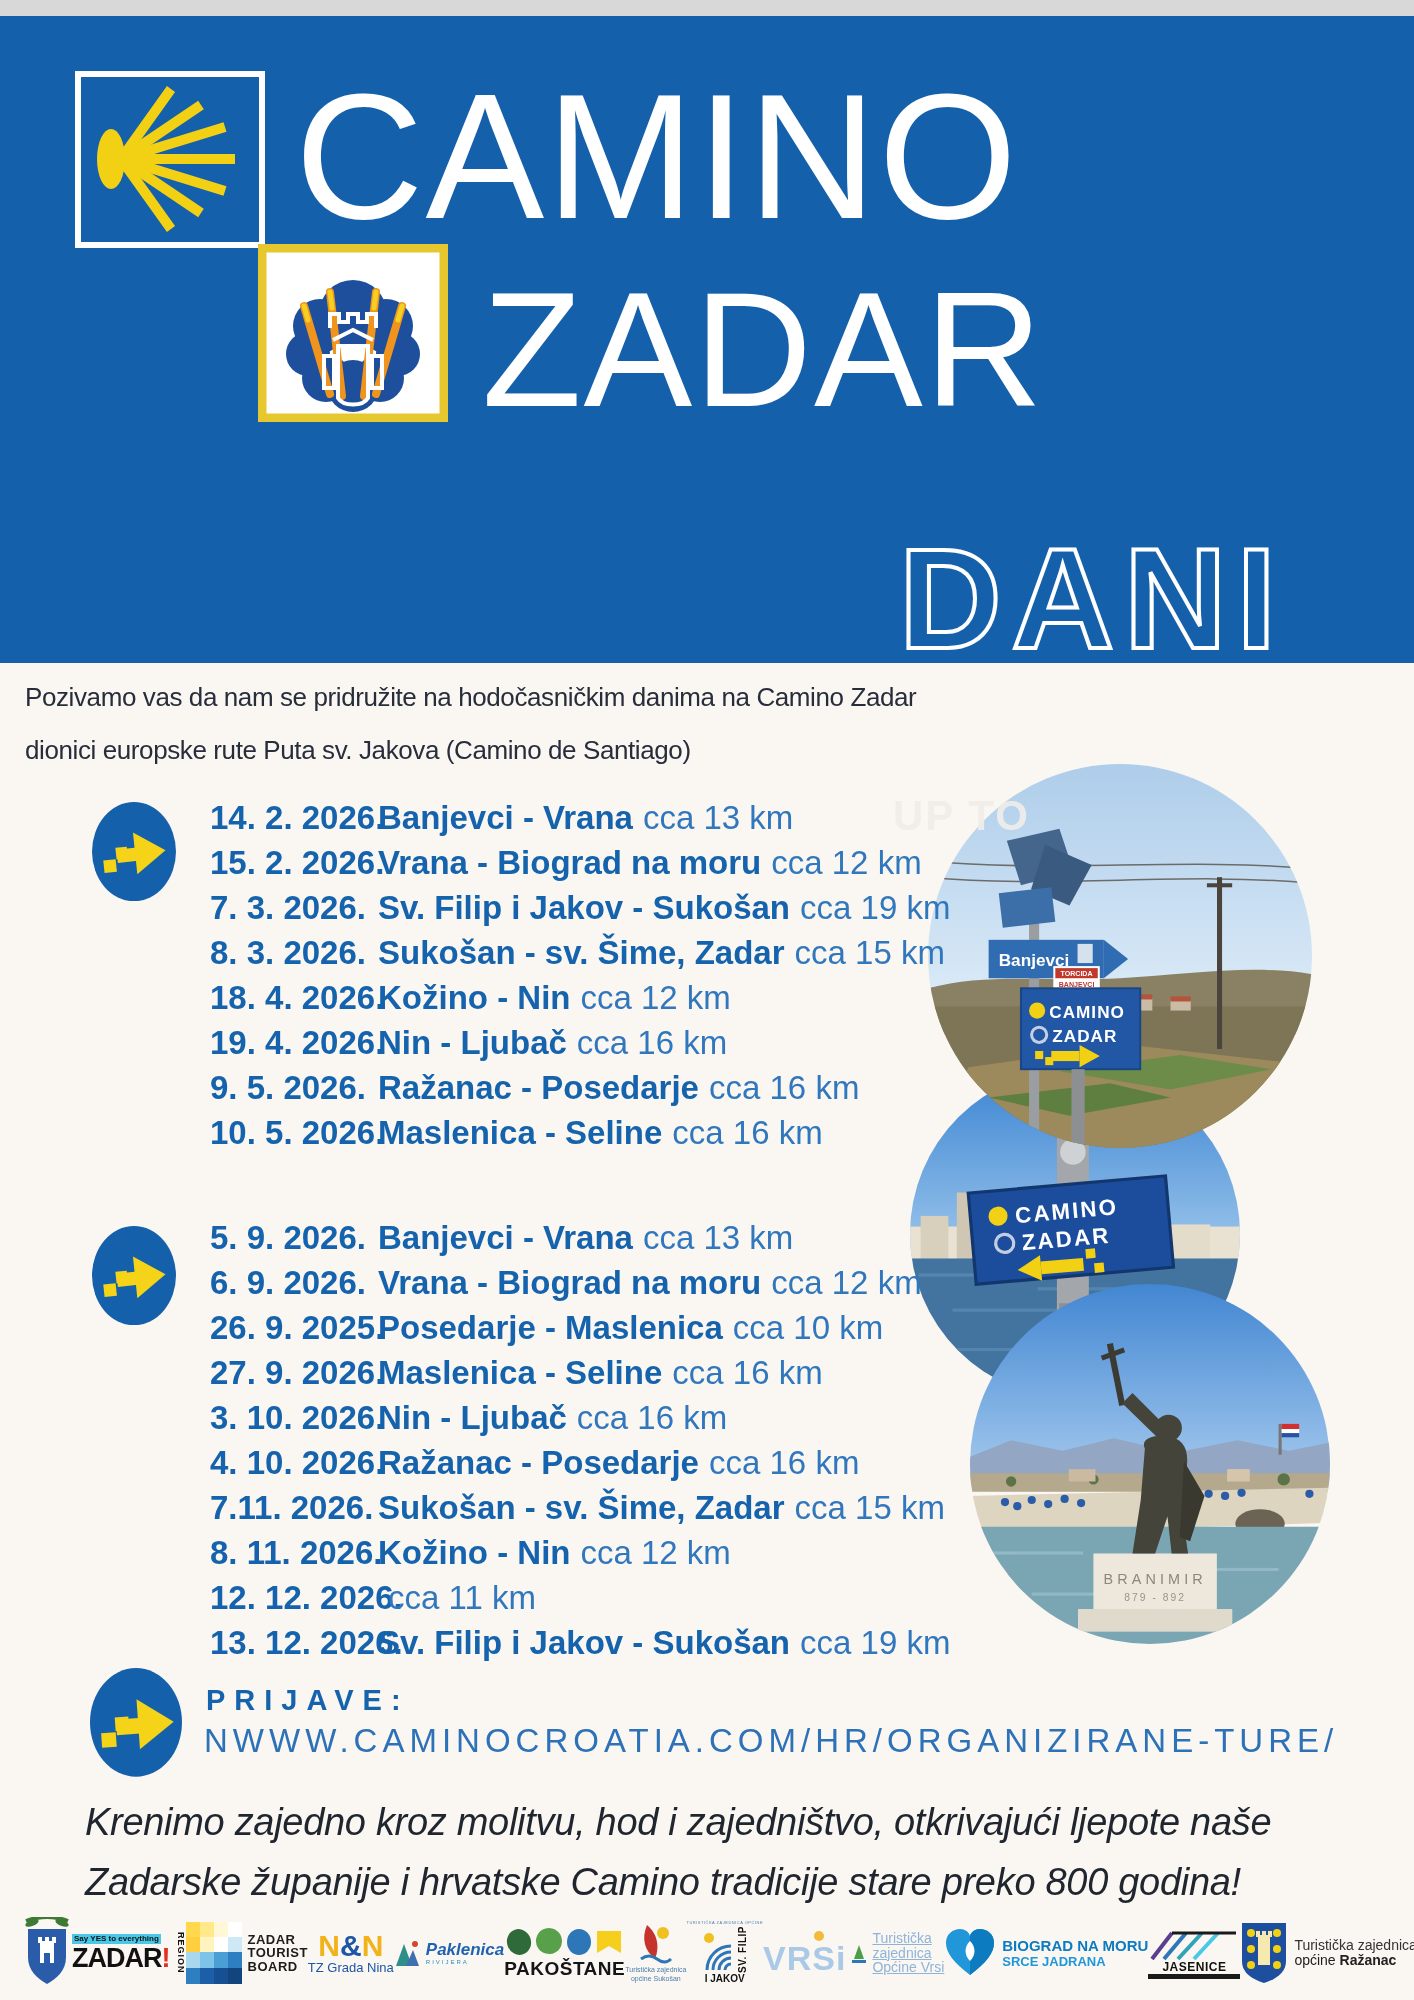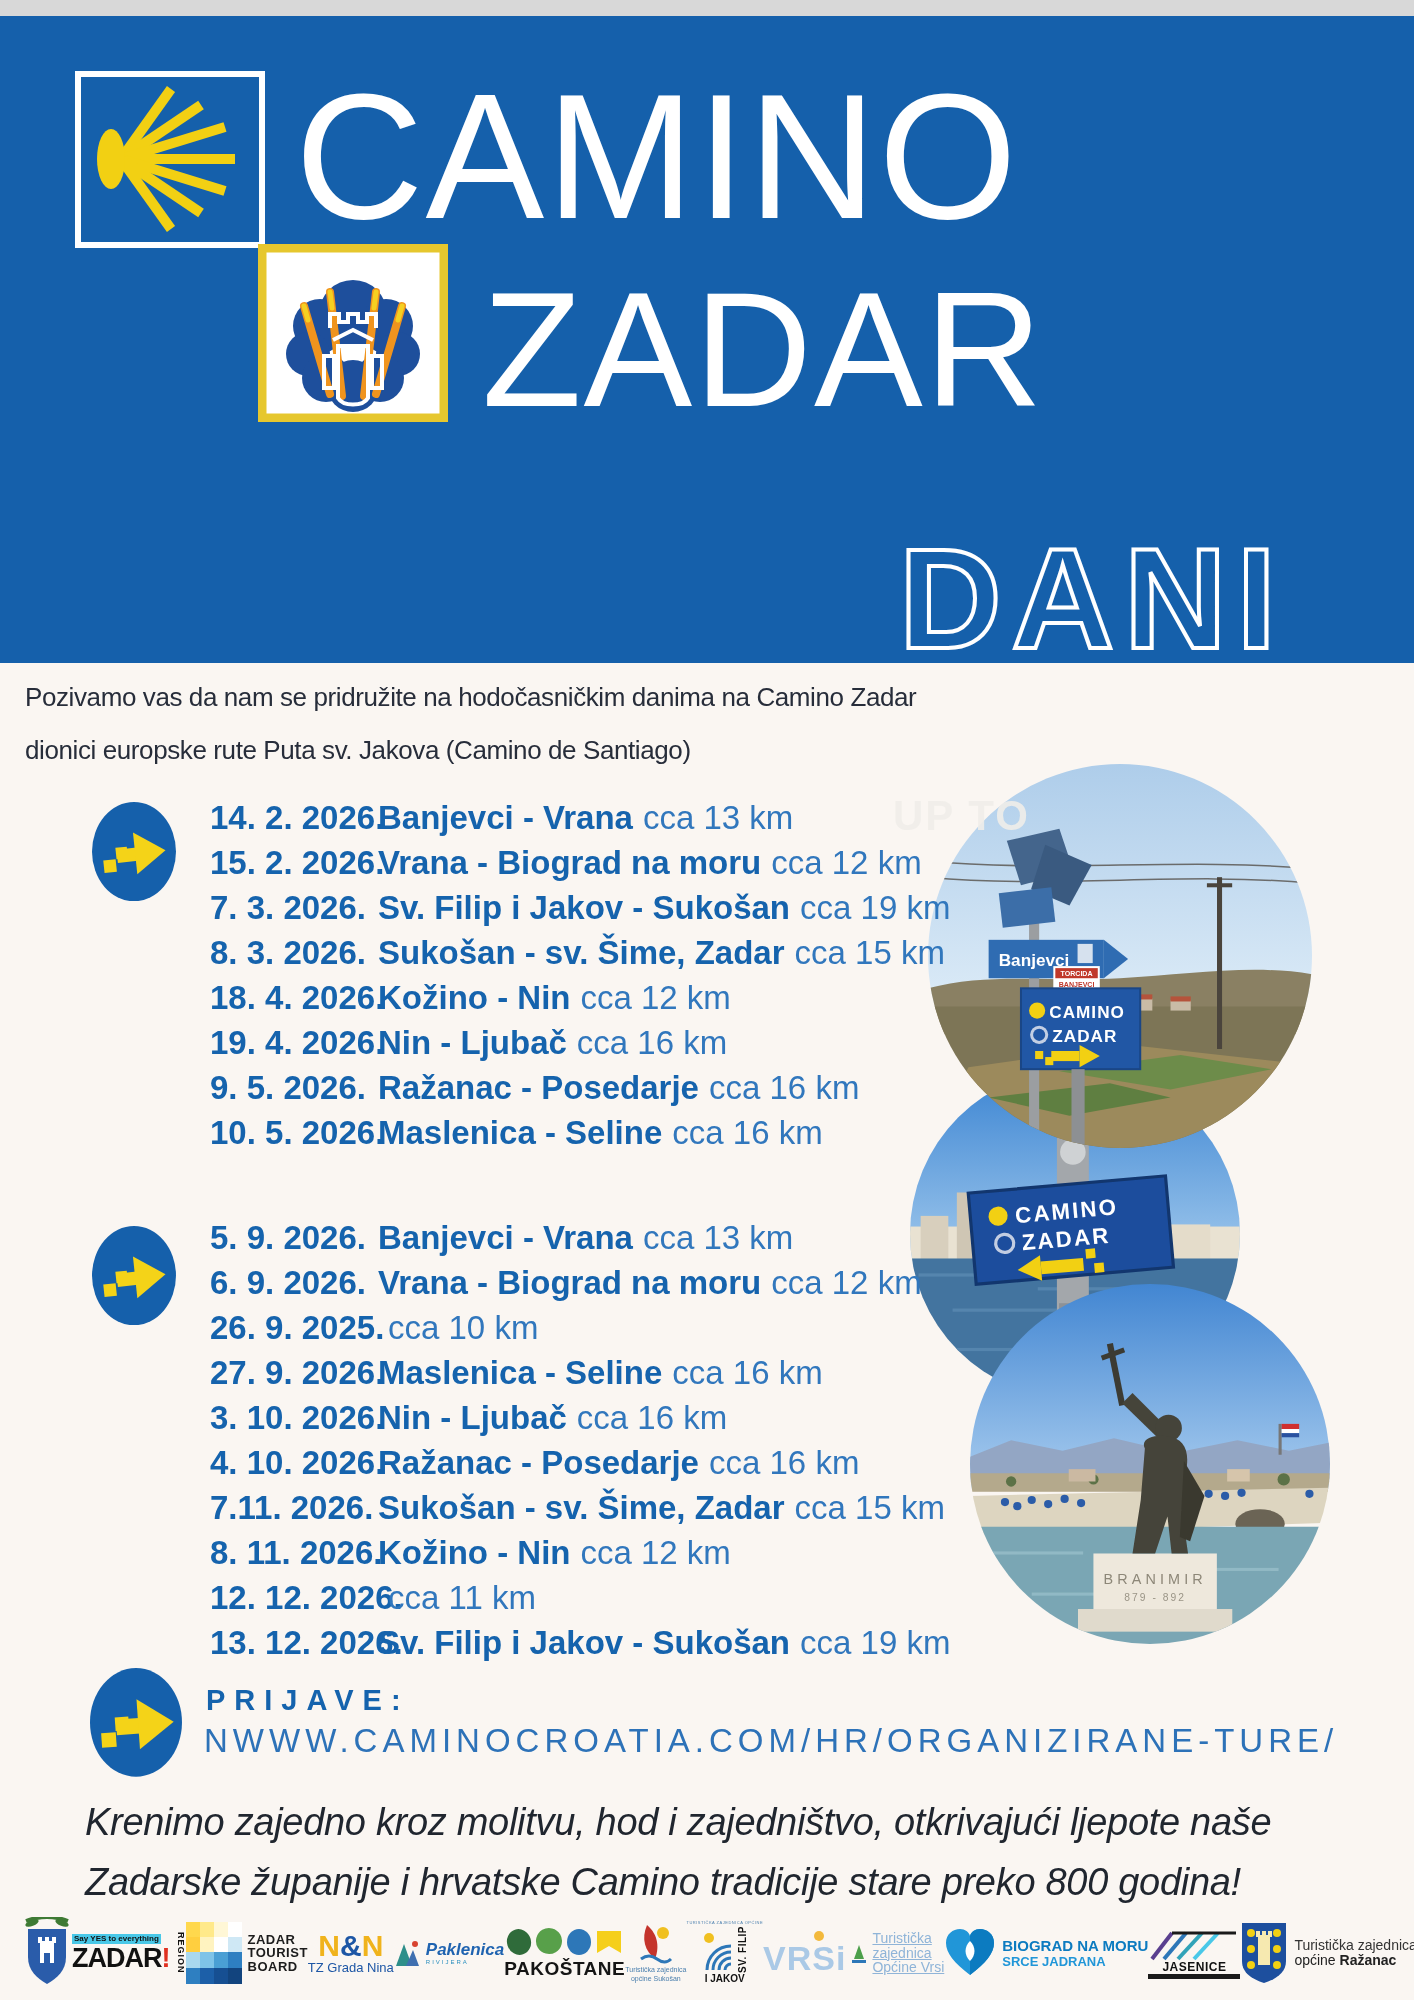--- a/index.html
+++ b/index.html
@@ -415,20 +415,21 @@
       </div>
 
       <div class="row">
         <span class="date">6. 9. 2026.</span>
         <span class="route">Vrana - Biograd na moru</span>
         <span class="dist">cca 12 km</span>
       </div>
 
       <div class="row">
         <span class="date">26. 9. 2025.</span>
+        <span class="route">Posedarje - Maslenica</span>
         <span class="dist">cca 10 km</span>
       </div>
 
       <div class="row">
         <span class="date">27. 9. 2026.</span>
         <span class="route">Maslenica - Seline</span>
         <span class="dist">cca 16 km</span>
       </div>
 
       <div class="row">

